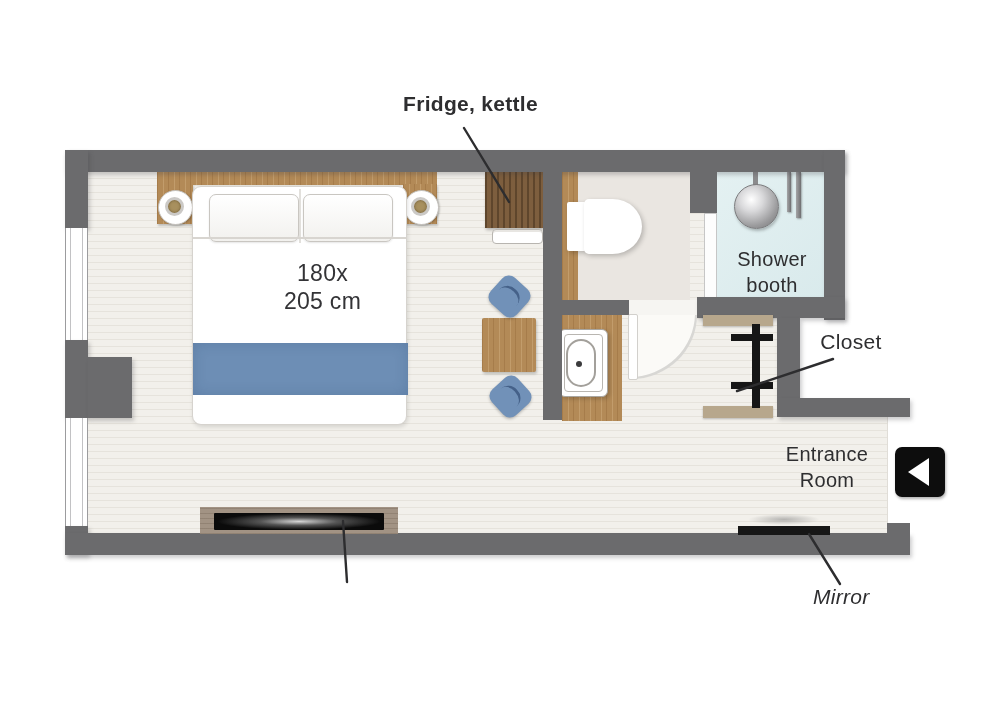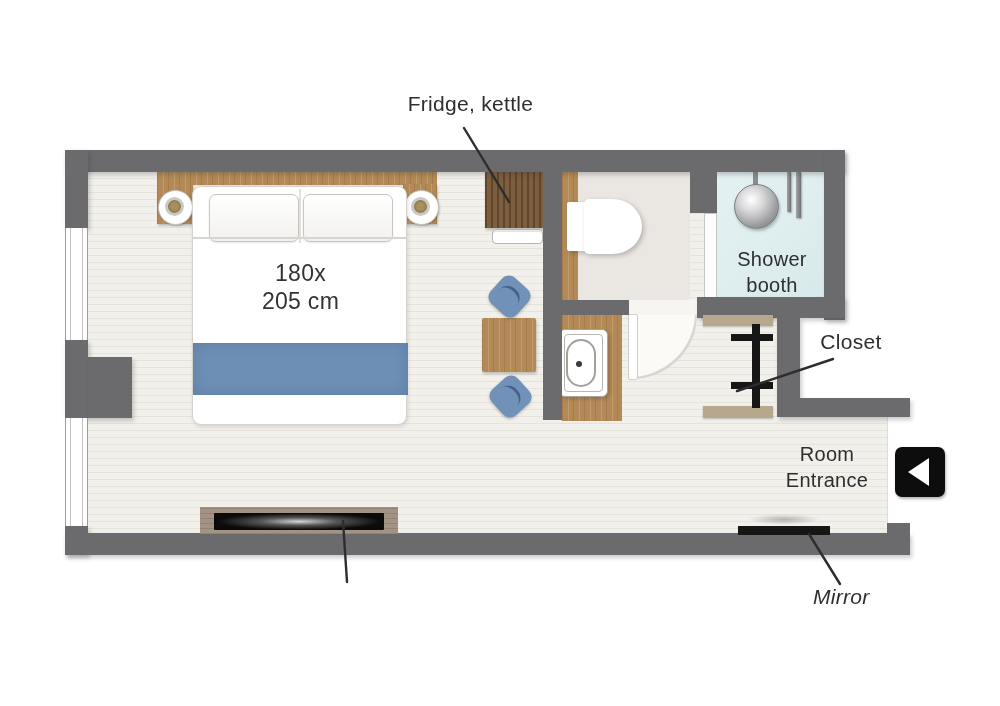--- a/index.html
+++ b/index.html
@@ -59,21 +59,21 @@
   .black{background:#161616;}
   .tv-screen{background:radial-gradient(ellipse at 50% 50%,#d6d6d6 0%,#555 32%,#0b0b0b 68%);border-radius:1px;}
   .mirror-shine{background:radial-gradient(ellipse at 50% 50%,rgba(120,120,120,.5),rgba(120,120,120,0) 70%);}
   .door-fan{background:#fbfaf7;border-radius:0 0 100% 0;box-shadow:inset -2px -2px 0 rgba(90,90,90,.22);}
   .door-leaf{background:#ffffff;border:1px solid #d2d0cc;border-radius:2px;box-sizing:border-box;}
   .entry-icon{background:#0d0d0d;border-radius:7px;box-shadow:1px 2px 3px rgba(0,0,0,.3);}
   .entry-tri{position:absolute;left:13px;top:11px;width:0;height:0;border-top:14px solid transparent;border-bottom:14px solid transparent;border-right:21px solid #ffffff;}
   
   .lbl{font-size:21px;letter-spacing:.3px;color:#2e2e30;white-space:nowrap;}
   .lbl-center{text-align:center;}
-  .bed-size{font-size:23px;line-height:28px;text-align:center;color:#333336;letter-spacing:.3px;}
+  .bed-size{font-size:23px;line-height:28px;text-align:center;color:#333336;letter-spacing:.3px;padding-left:22px;}
   .two-line{line-height:26px;}
   .overlay{position:absolute;left:0;top:0;pointer-events:none;}
 </style>
 </head>
 <body>
 
 <div class="canvas">
 
   <div class="abs floor-planks" style="left:88px;top:172px;width:799px;height:361px;"></div>
   <div class="abs toilet-floor" style="left:562px;top:172px;width:128px;height:130px;"></div>
@@ -164,30 +164,30 @@
     <div class="entry-tri"></div>
   </div>
 
   <svg class="overlay" width="1000" height="706" viewBox="0 0 1000 706">
     <line x1="464" y1="128" x2="509" y2="202" stroke="#2d2d2f" stroke-width="2.4" stroke-linecap="round"></line>
     <line x1="833" y1="359" x2="737" y2="391" stroke="#2d2d2f" stroke-width="2.4" stroke-linecap="round"></line>
     <line x1="809" y1="534" x2="840" y2="584" stroke="#2d2d2f" stroke-width="2.4" stroke-linecap="round"></line>
     <line x1="343" y1="521" x2="347" y2="582" stroke="#2d2d2f" stroke-width="2.4" stroke-linecap="round"></line>
   </svg>
 
-  <div class="abs lbl lbl-center" style="left:398px;top:92px;width:145px;">Fridge, kettle</div>
+  <div class="abs lbl lbl-center" style="left:398px;top:92px;width:145px;font-weight:bold;">Fridge, kettle</div>
 
   <div class="abs lbl lbl-center two-line" style="left:722px;top:246px;width:100px;font-size:20px;">
     <div>Shower</div>
     <div>booth</div>
   </div>
 
   <div class="abs lbl" style="left:806px;top:330px;width:90px;text-align:center;">Closet</div>
 
   <div class="abs lbl lbl-center two-line" style="left:752px;top:441px;width:150px;font-size:20px;">
+    <div>Entrance</div>
     <div>Room</div>
-    <div>Entrance</div>
   </div>
 
   <div class="abs lbl" style="left:813px;top:585px;width:110px;font-style:italic;">Mirror</div>
 
 
 </div>
 
 </body></html>

